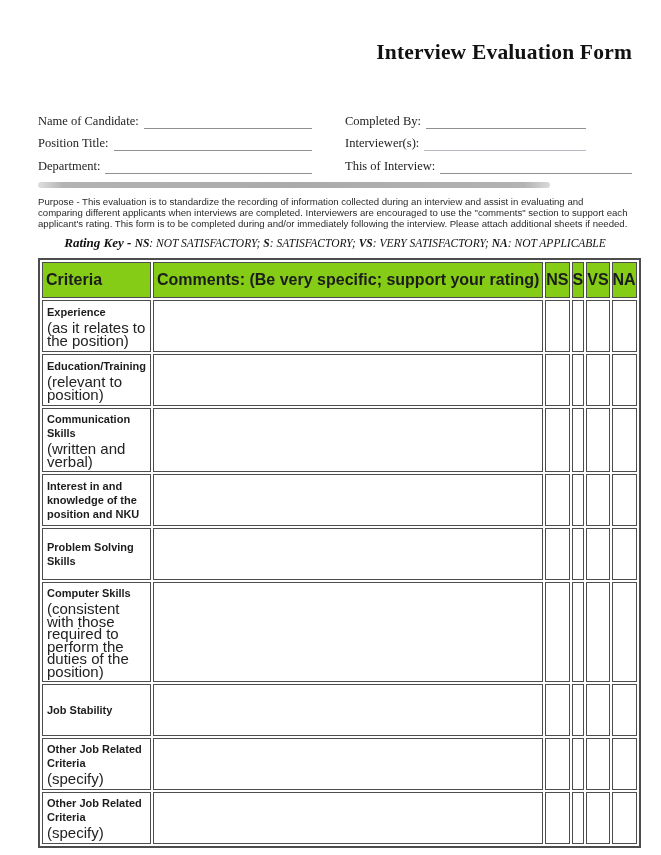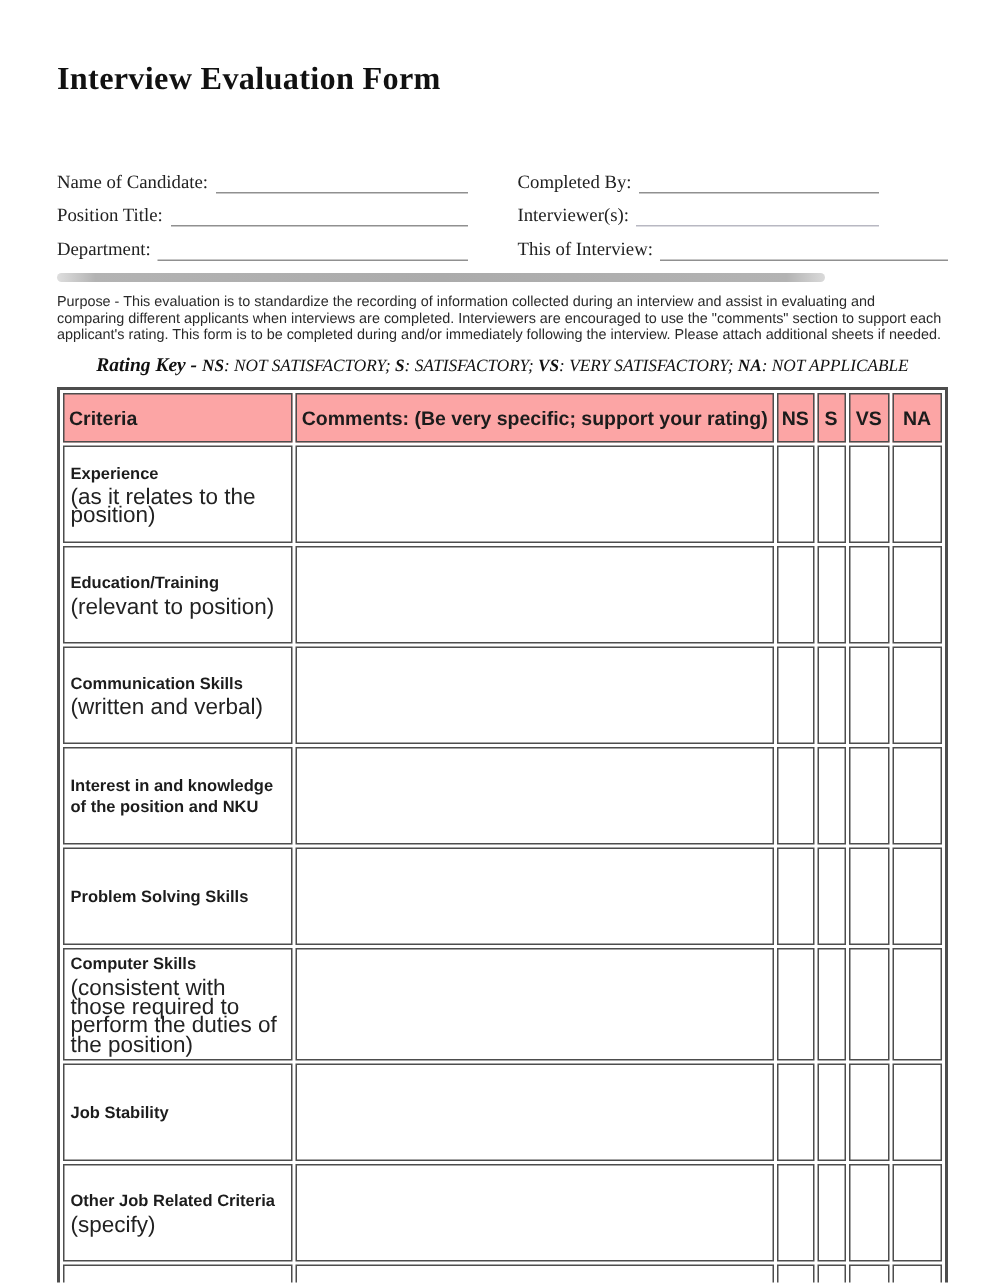--- a/index.html
+++ b/index.html
@@ -9,21 +9,21 @@
     background: #ffffff;
     font-family: "Liberation Serif", serif;
     color: #1b1b1b;
     overflow: hidden;
   }
   .page { padding: 40px 29px 0 38px; }
 
   
   .form-title {
     margin: 0 0 7px 0;
-    text-align: left;
+    text-align: right;
     font-size: 21.5px;
     font-weight: bold;
     letter-spacing: 0.2px;
     color: #111;
   }
 
   
   .fields {
     display: grid;
     grid-template-columns: 274px 1fr;
@@ -88,35 +88,35 @@
     font-family: "Liberation Sans", sans-serif;
   }
   col.c-criteria { width: 174px; }
   col.c-comments { width: 268px; }
   col.c-ns { width: 27px; }
   col.c-s  { width: 23px; }
   col.c-vs { width: 31px; }
   col.c-na { width: 39px; }
 
   .eval-table th {
-    background: #fca5a5;
+    background: #84cc16;
     border: 1px solid #4d4d4d;
-    font-size: 13px;
+    font-size: 16px;
     font-weight: bold;
     color: #1c1c1c;
     text-align: left;
     padding: 8px 3px;
     white-space: nowrap;
     overflow: hidden;
   }
   .eval-table th.center { text-align: center; padding: 8px 0; }
 
   .eval-table td {
     border: 1px solid #4d4d4d;
-    height: 65px;
+    height: 52px;
     vertical-align: middle;
     background: #fff;
     padding: 3px 4px;
   }
   .crit-title {
     font-size: 11px;
     font-weight: bold;
     line-height: 14px;
     color: #1c1c1c;
   }

